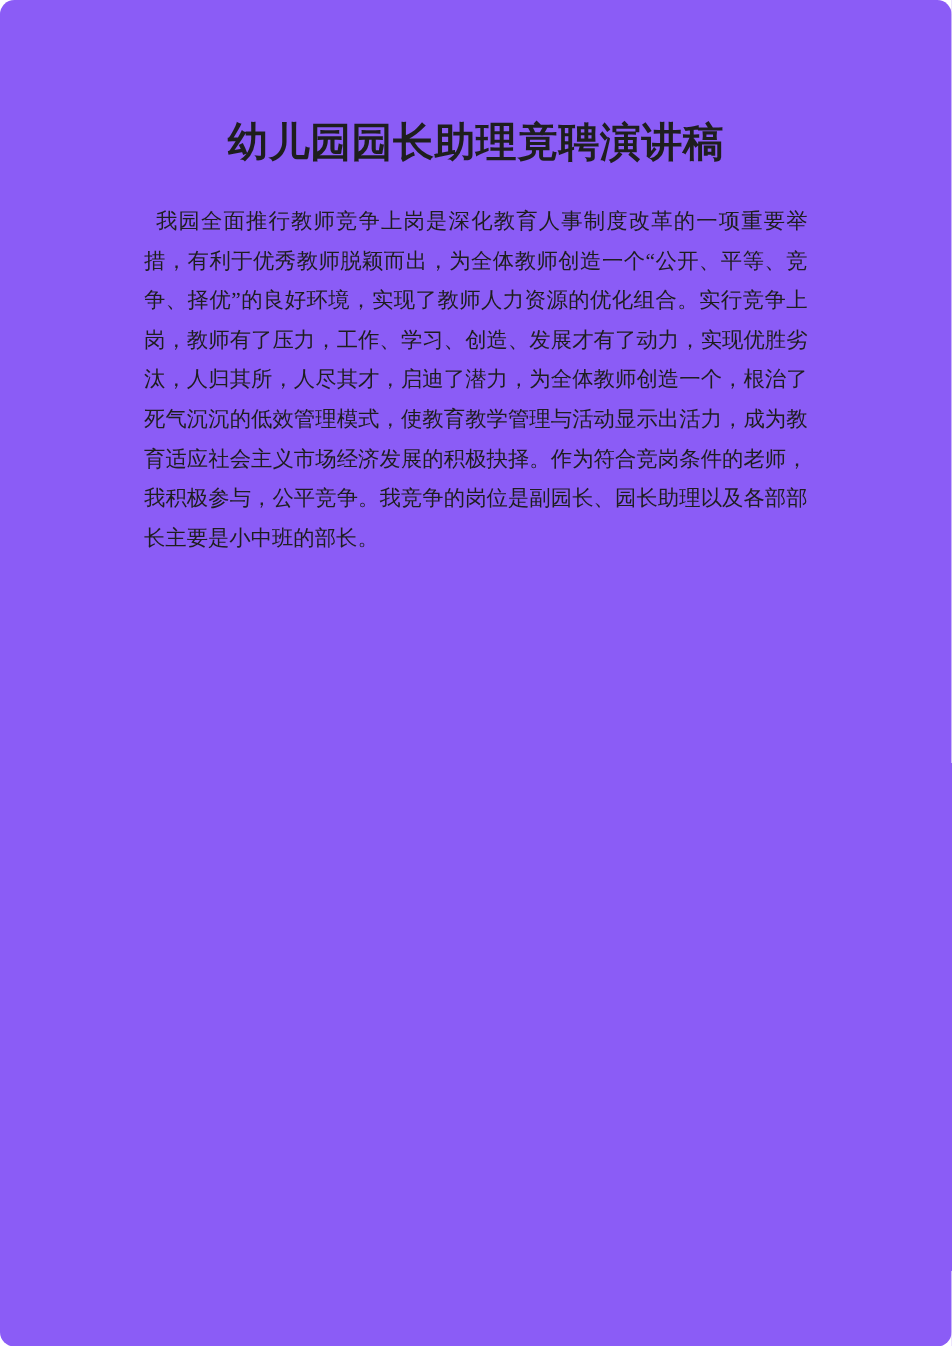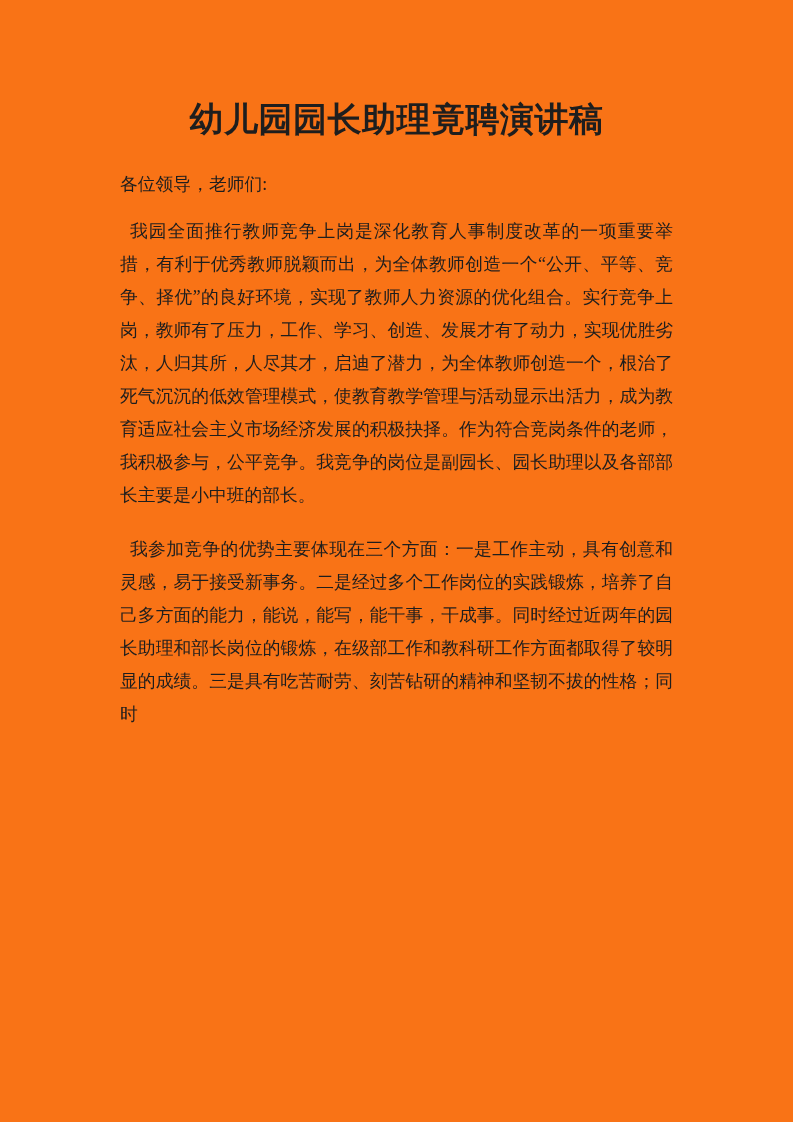--- a/index.html
+++ b/index.html
@@ -6,24 +6,25 @@
     margin: 0;
     padding: 0;
     background: #ffffff;
   }
   .page {
     position: relative;
     width: 793px;
     height: 1122px;
     box-sizing: border-box;
     padding: 98px 120px 0 120px;
-    background: #f97316;
+    background: #8b5cf6;
     color: #1e1e1e;
     font-family: "Liberation Serif", "DejaVu Serif", serif;
     overflow: hidden;
+    border-radius: 12px;
   }
   .doc-title {
     font-size: 34px;
     line-height: 44px;
     font-weight: 700;
     text-align: center;
     margin: 0 0 26px 0;
     letter-spacing: 0.5px;
   }
   .greeting {
@@ -39,19 +40,17 @@
     text-indent: 10px;
     margin: 0 0 21px 0;
   }
 </style>
 </head>
 <body>
 
 <div class="page">
   <h1 class="doc-title">幼儿园园长助理竟聘演讲稿</h1>
 
-  <p class="greeting">各位领导，老师们:</p>
 
   <div class="body-text">
     <p>我园全面推行教师竞争上岗是深化教育人事制度改革的一项重要举措，有利于优秀教师脱颖而出，为全体教师创造一个“公开、平等、竞争、择优”的良好环境，实现了教师人力资源的优化组合。实行竞争上岗，教师有了压力，工作、学习、创造、发展才有了动力，实现优胜劣汰，人归其所，人尽其才，启迪了潜力，为全体教师创造一个，根治了死气沉沉的低效管理模式，使教育教学管理与活动显示出活力，成为教育适应社会主义市场经济发展的积极抉择。作为符合竞岗条件的老师，我积极参与，公平竞争。我竞争的岗位是副园长、园长助理以及各部部长主要是小中班的部长。</p>
-    <p>我参加竞争的优势主要体现在三个方面：一是工作主动，具有创意和灵感，易于接受新事务。二是经过多个工作岗位的实践锻炼，培养了自己多方面的能力，能说，能写，能干事，干成事。同时经过近两年的园长助理和部长岗位的锻炼，在级部工作和教科研工作方面都取得了较明显的成绩。三是具有吃苦耐劳、刻苦钻研的精神和坚韧不拔的性格；同时</p>
   </div>
 </div>
 
 </body></html>

